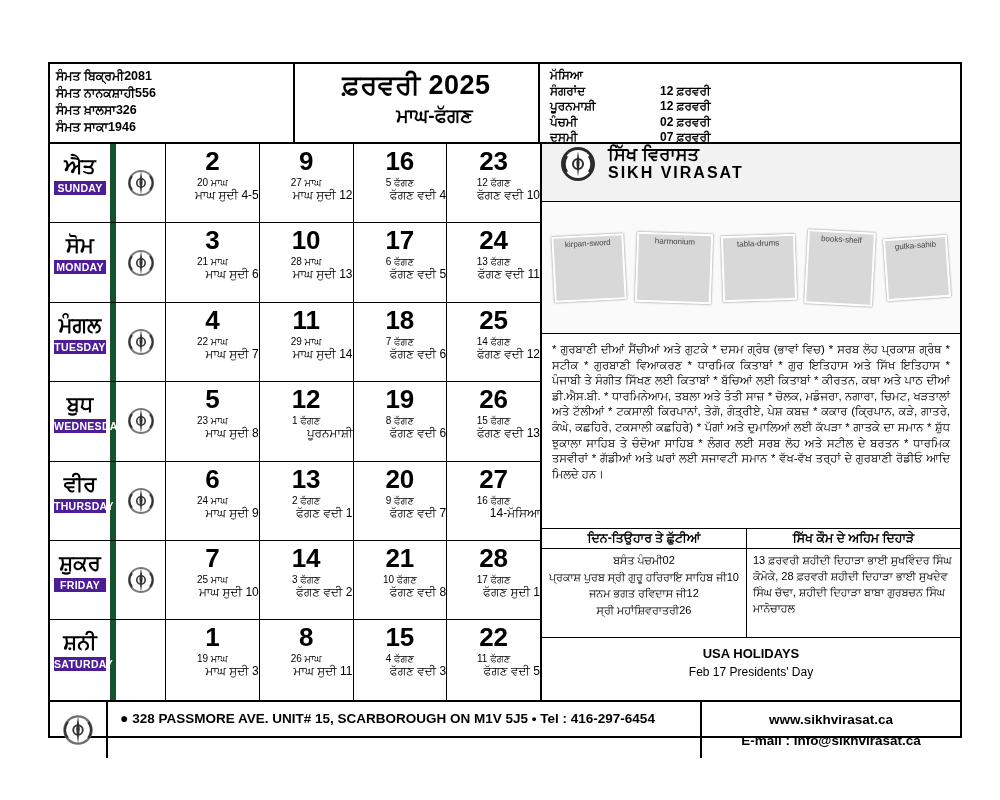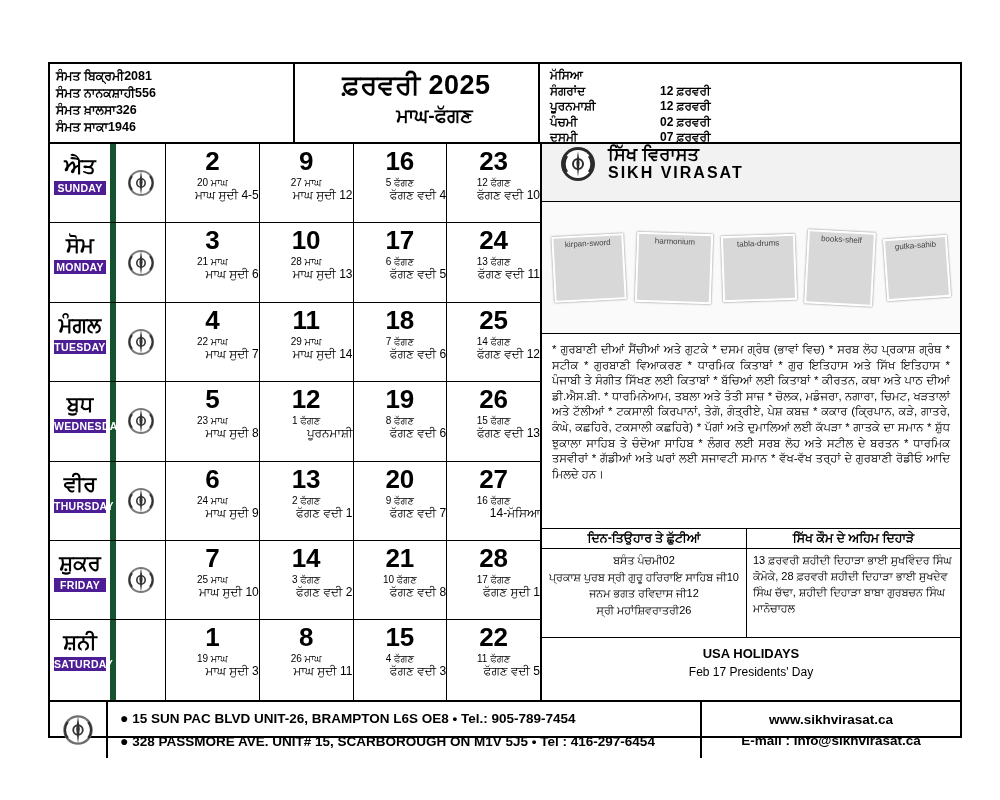--- a/index.html
+++ b/index.html
@@ -455,21 +455,20 @@
         <svg width="34" height="40" viewBox="0 0 30 34">
             <circle cx="15" cy="17" r="13" fill="#6f6f6f"></circle>
             <circle cx="15" cy="17" r="11" fill="#fff"></circle>
             <path d="M15 5 L16.6 16 L15 29 L13.4 16 Z" fill="#333"></path>
             <path d="M6 10 A11 11 0 0 0 6 24" stroke="#333" stroke-width="2" fill="none"></path>
             <path d="M24 10 A11 11 0 0 1 24 24" stroke="#333" stroke-width="2" fill="none"></path>
             <circle cx="15" cy="17" r="4.2" stroke="#333" stroke-width="1.6" fill="none"></circle>
           </svg>
       </div>
       <div class="f-addr">
-        <div><span class="bullet">●</span> <span>15 SUN PAC BLVD UNIT-26, BRAMPTON L6S OE8  •  Tel.: 905-789-7454</span></div>
         <div><span class="bullet">●</span> <span>328 PASSMORE AVE. UNIT# 15, SCARBOROUGH ON M1V 5J5  •  Tel : 416-297-6454</span></div>
       </div>
       <div class="f-web">
         <div>www.sikhvirasat.ca</div>
         <div>E-mail : Info@sikhvirasat.ca</div>
       </div>
     </div>
 
   </div>
 </div>

